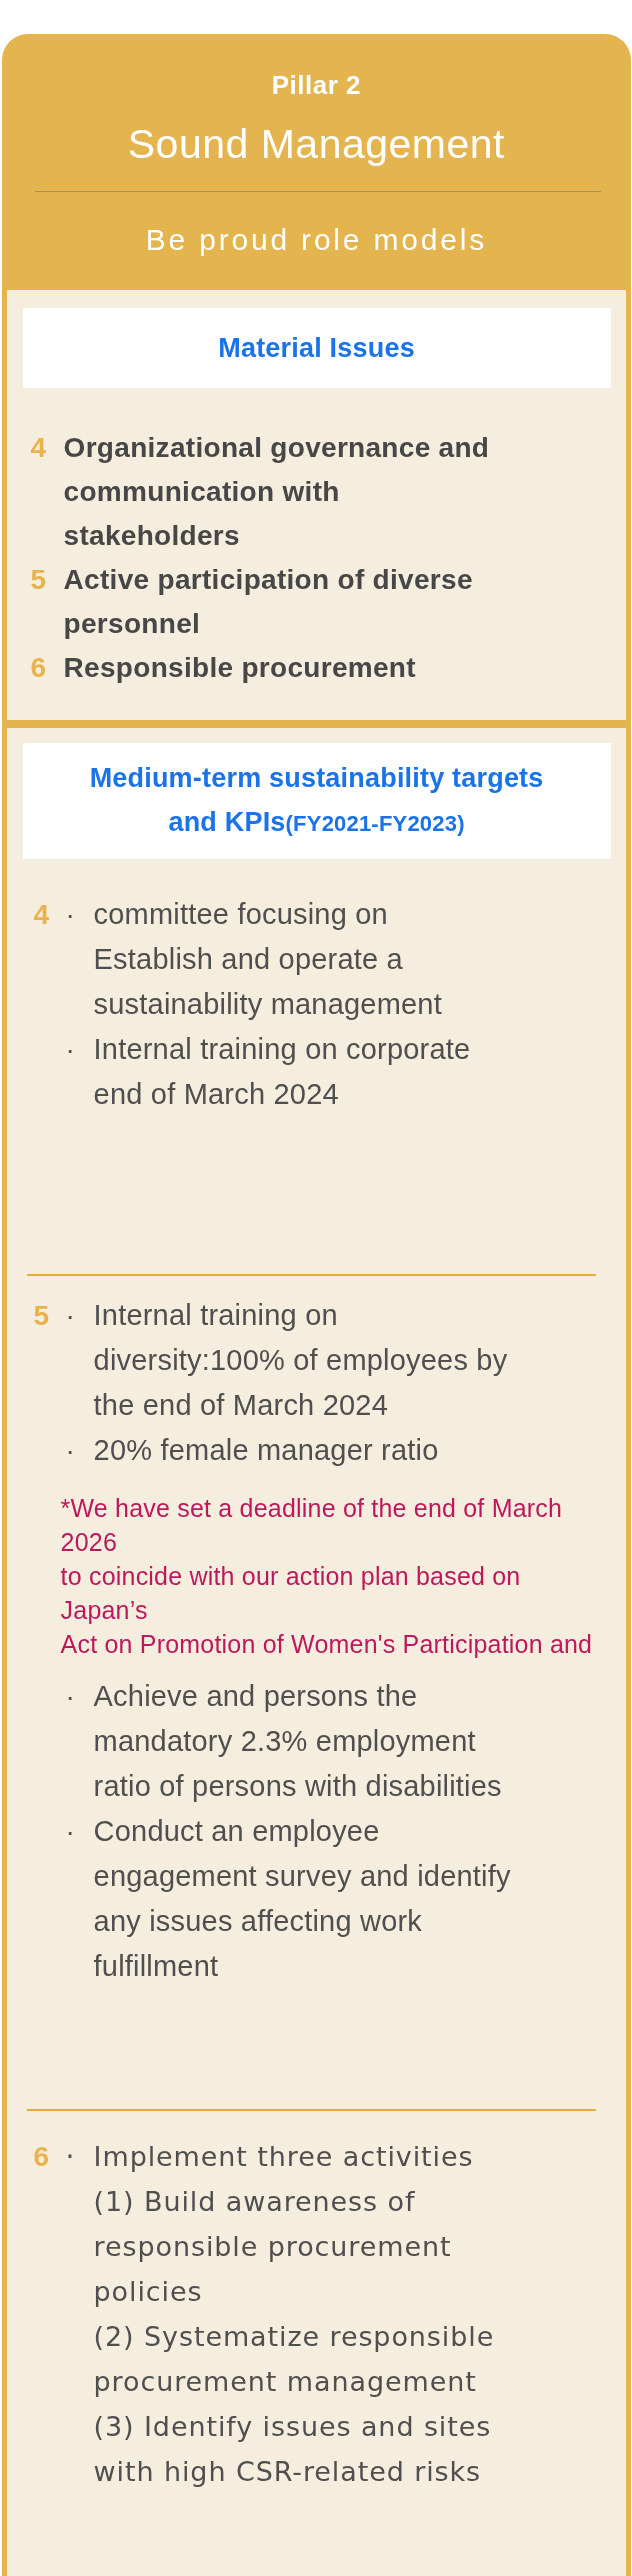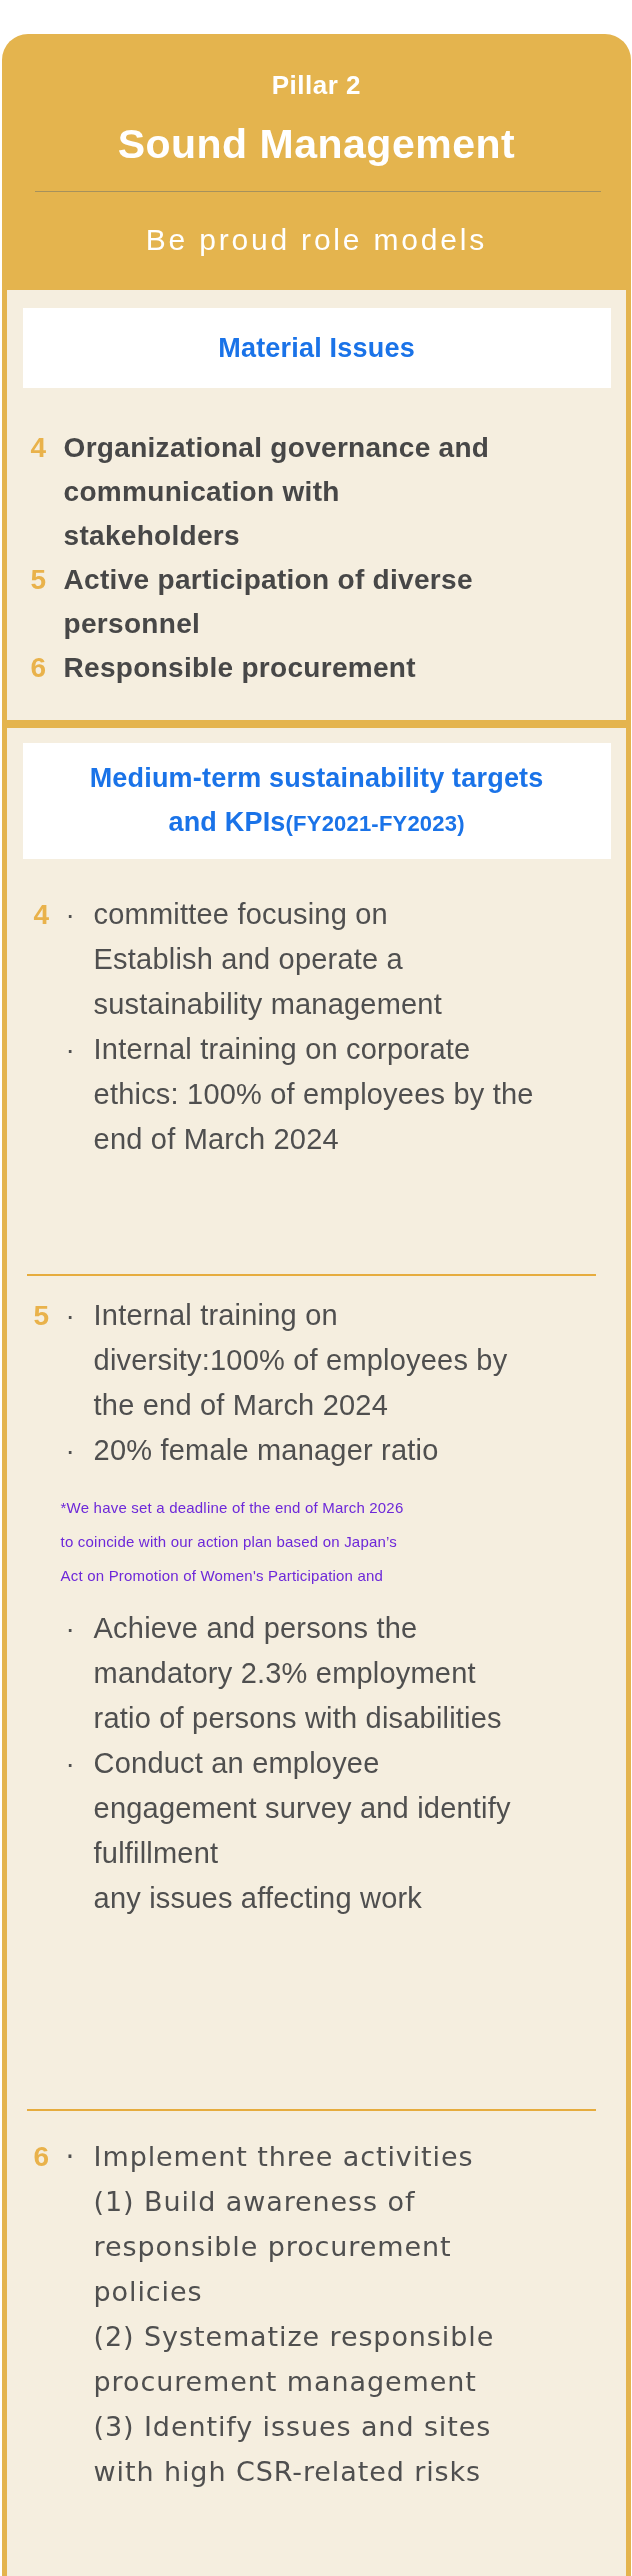--- a/index.html
+++ b/index.html
@@ -11,21 +11,21 @@
     position:absolute;left:1.9px;top:1.9px;width:629px;height:2572px;
     background:#E4B44E;border-radius:26px;overflow:hidden;margin-top:32px;
   }
   
   .pillar-label{
     position:absolute;top:36px;left:0;width:100%;text-align:center;
     color:#ffffff;font-size:26px;font-weight:700;letter-spacing:0.5px;
   }
   .pillar-title{
     position:absolute;top:87px;left:0;width:100%;text-align:center;
-    color:#ffffff;font-size:41px;font-weight:700;letter-spacing:0.5px;
+    color:#ffffff;font-size:41px;font-weight:400;letter-spacing:0.5px;
   }
   .header-divider{
     position:absolute;top:157px;left:33px;width:566px;height:0;
     border-top:1.9px solid #A6915C;
   }
   .pillar-subtitle{
     position:absolute;top:189px;left:0;width:100%;text-align:center;
     color:#ffffff;font-size:30px;font-weight:400;letter-spacing:2.8px;
   }
   
@@ -58,22 +58,22 @@
   .t-num{
     position:absolute;left:27px;top:0;color:#E9B24B;
     font-size:28px;font-weight:700;line-height:45px;
   }
   .t-sec-0{top:164px;}
   .t-sec-1{top:565px;}
   .t-sec-2{top:1406px;}
   .bullet-group{position:relative;padding-left:87px;padding-right:17px;}
   .bullet-group .dot{position:absolute;left:59px;top:0;line-height:45px;font-size:28px;}
   .t-note{
-    padding:18.6px 28px 13px 54px;font-size:15px;line-height:34px;
-    letter-spacing:0.2px;color:#6d28d9;
+    padding:18.6px 28px 13px 54px;font-size:25px;line-height:34px;
+    letter-spacing:0.2px;color:#be185d;
   }
   .alt-font .bullet-group{
     font-family:"DejaVu Sans",sans-serif;font-size:27px;letter-spacing:0.9px;color:#4F4F4F;
   }
   .t-divider{
     position:absolute;left:20.5px;width:569px;height:0;border-top:2.8px solid #E6AC3E;
   }
   .t-div-0{top:546px;}
   .t-div-1{top:1381px;}
 </style>
@@ -120,21 +120,20 @@
           <span class="t-num">4</span>
           <div class="bullet-group">
             <span class="dot">·</span>
             <div class="t-line">committee focusing on</div>
             <div class="t-line">Establish and operate a</div>
             <div class="t-line">sustainability management</div>
           </div>
           <div class="bullet-group">
             <span class="dot">·</span>
             <div class="t-line">Internal training on corporate</div>
-            <div class="t-line">ethics: 100% of employees by the</div>
             <div class="t-line">end of March 2024</div>
           </div>
         </div>
         <div class="t-divider t-div-0"></div>
         <div class="t-section t-sec-1">
           <span class="t-num">5</span>
           <div class="bullet-group">
             <span class="dot">·</span>
             <div class="t-line">Internal training on</div>
             <div class="t-line">diversity:100% of employees by</div>
@@ -152,22 +151,22 @@
           <div class="bullet-group">
             <span class="dot">·</span>
             <div class="t-line">Achieve and persons the</div>
             <div class="t-line">mandatory 2.3% employment</div>
             <div class="t-line">ratio of persons with disabilities</div>
           </div>
           <div class="bullet-group">
             <span class="dot">·</span>
             <div class="t-line">Conduct an employee</div>
             <div class="t-line">engagement survey and identify</div>
+            <div class="t-line">any issues affecting work</div>
             <div class="t-line">fulfillment</div>
-            <div class="t-line">any issues affecting work</div>
           </div>
         </div>
         <div class="t-divider t-div-1"></div>
         <div class="t-section t-sec-2 alt-font">
           <span class="t-num">6</span>
           <div class="bullet-group">
             <span class="dot">·</span>
             <div class="t-line">Implement three activities</div>
             <div class="t-line">(1) Build awareness of</div>
             <div class="t-line">responsible procurement</div>

